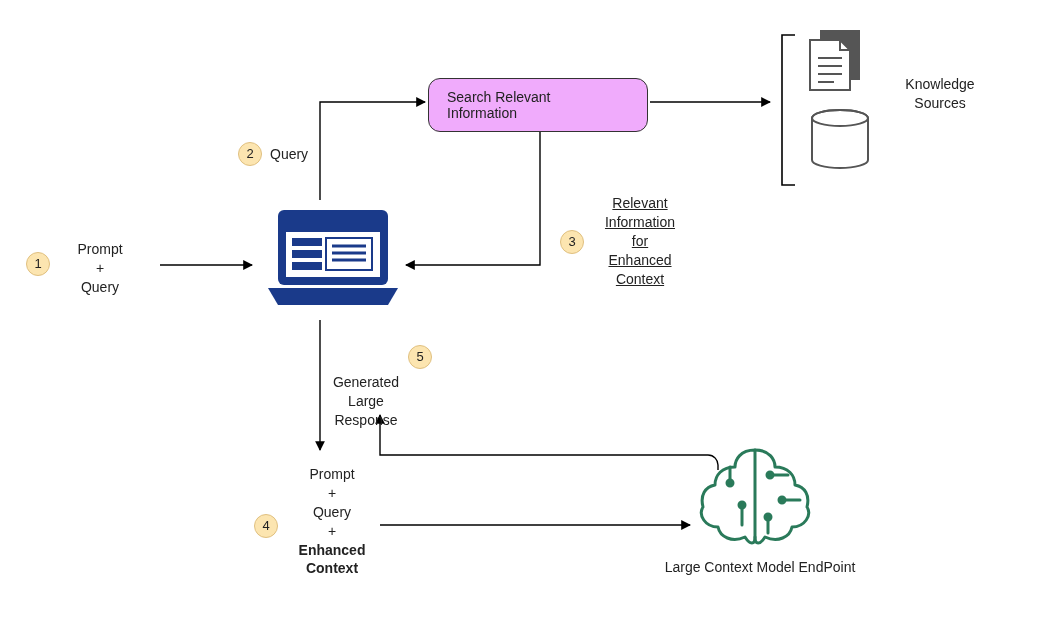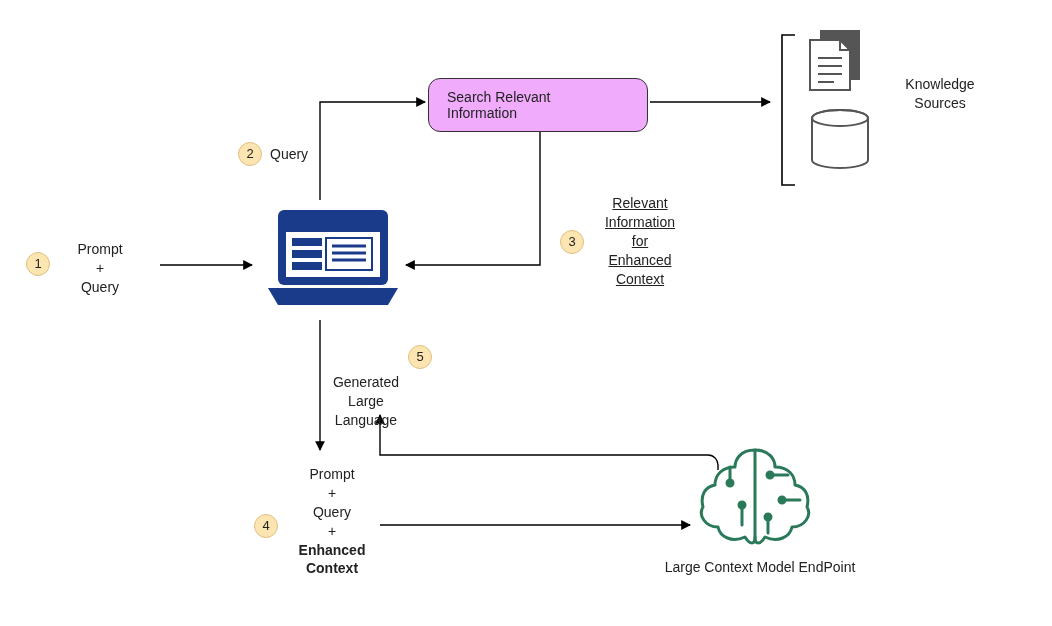--- a/index.html
+++ b/index.html
@@ -145,21 +145,21 @@
   <span>Information</span>
   <span>for</span>
   <span>Enhanced</span>
   <span>Context</span>
 </div>
 
 <div class="badge" style="left:408px; top:345px;">5</div>
 <div class="label" style="left:326px; top:325px; width:80px;margin-top:48px;">
   <span>Generated</span>
   <span>Large</span>
-  <span>Language</span>
+  <span>Response</span>
 </div>
 
 <div class="badge" style="left:254px; top:514px;">4</div>
 <div class="label" style="left:282px; top:465px; width:100px;">
   <span>Prompt</span>
   <span>+</span>
   <span>Query</span>
   <span>+</span>
   <span class="bold">Enhanced</span>
   <span class="bold">Context</span>

